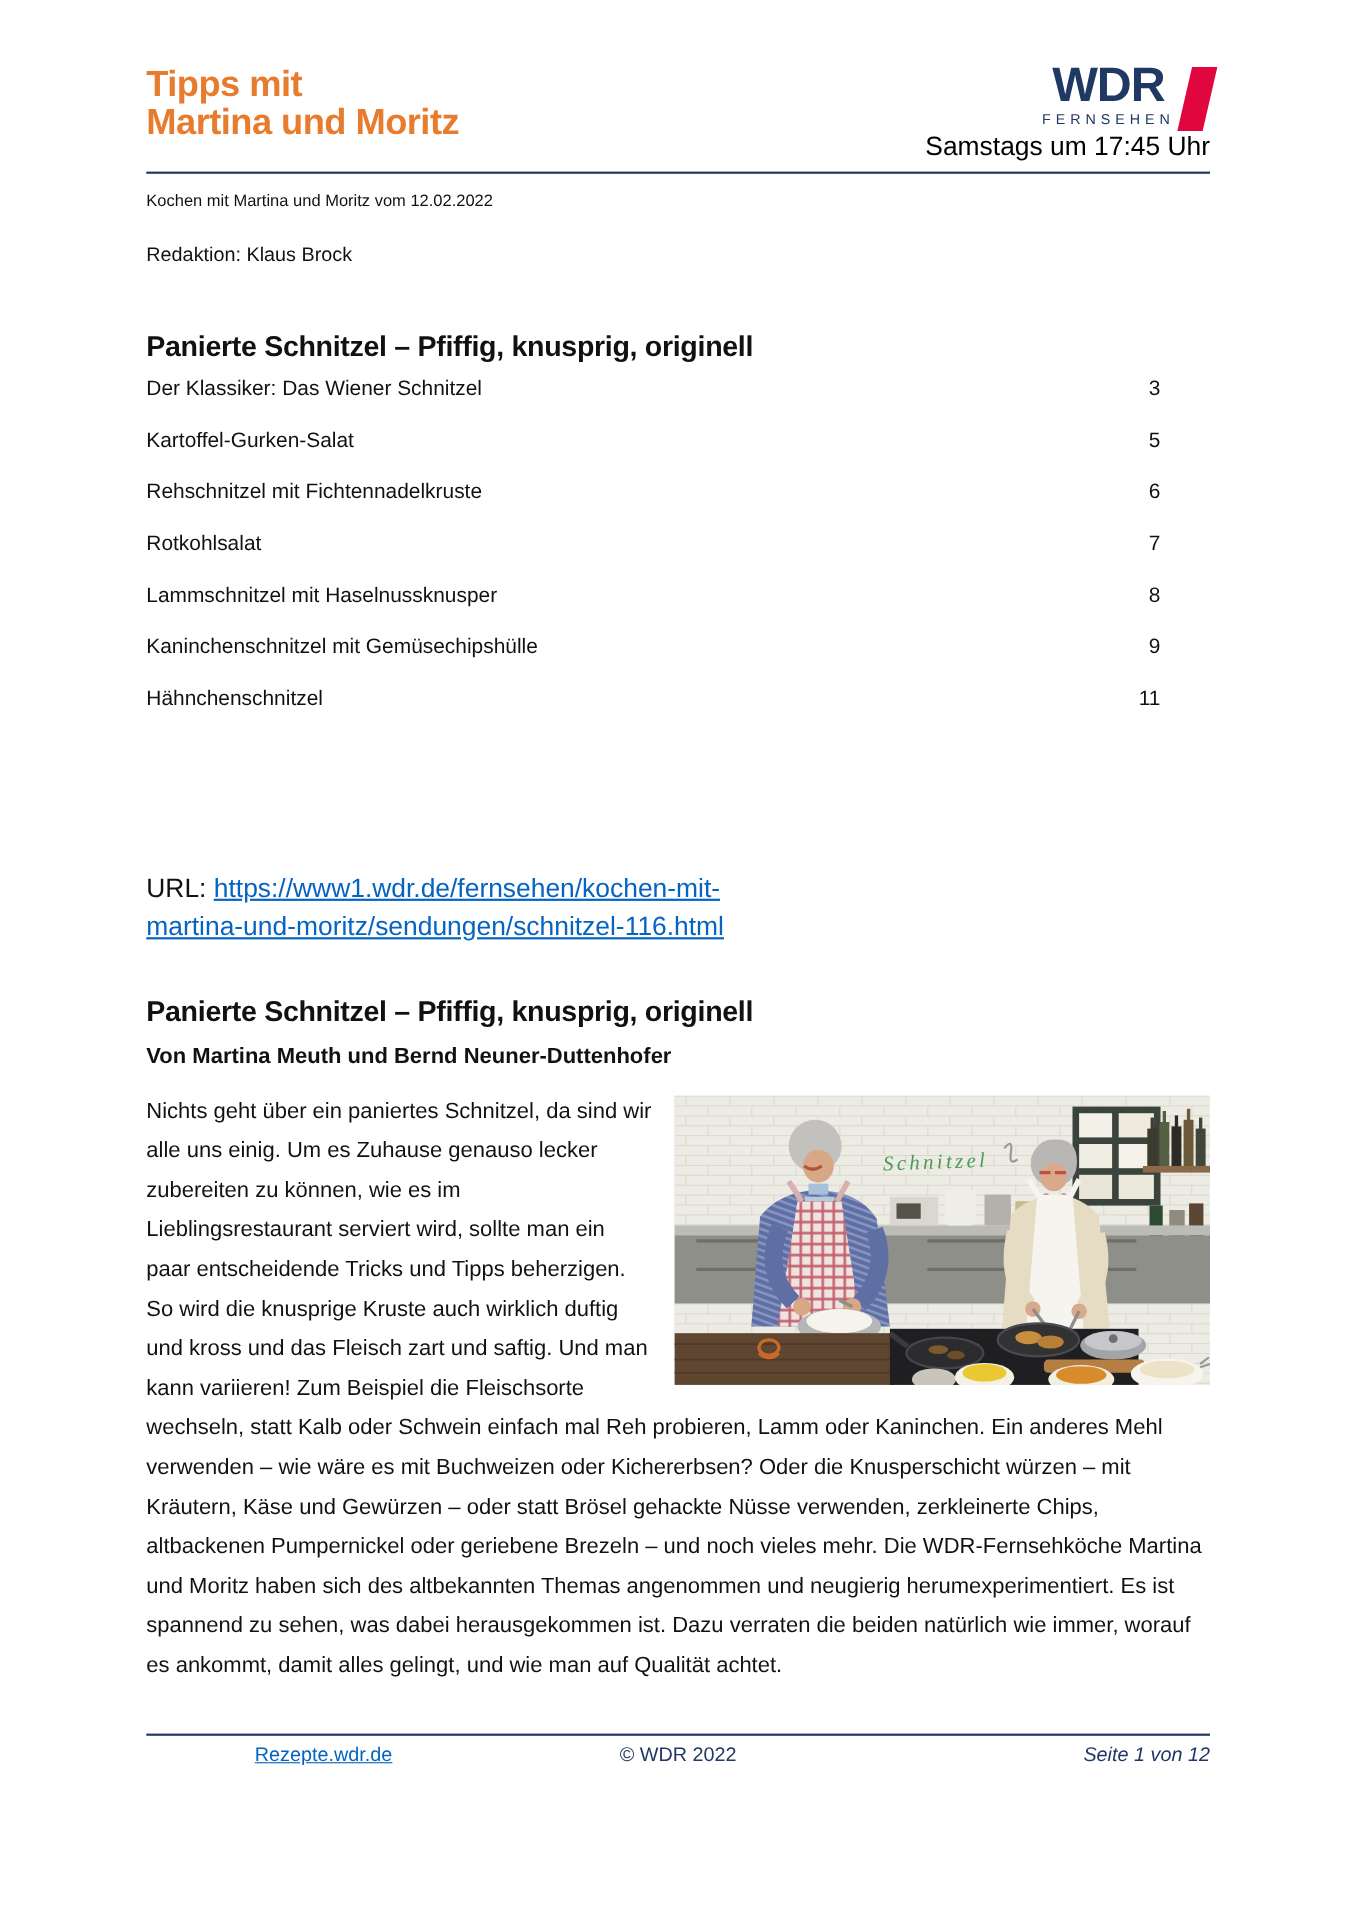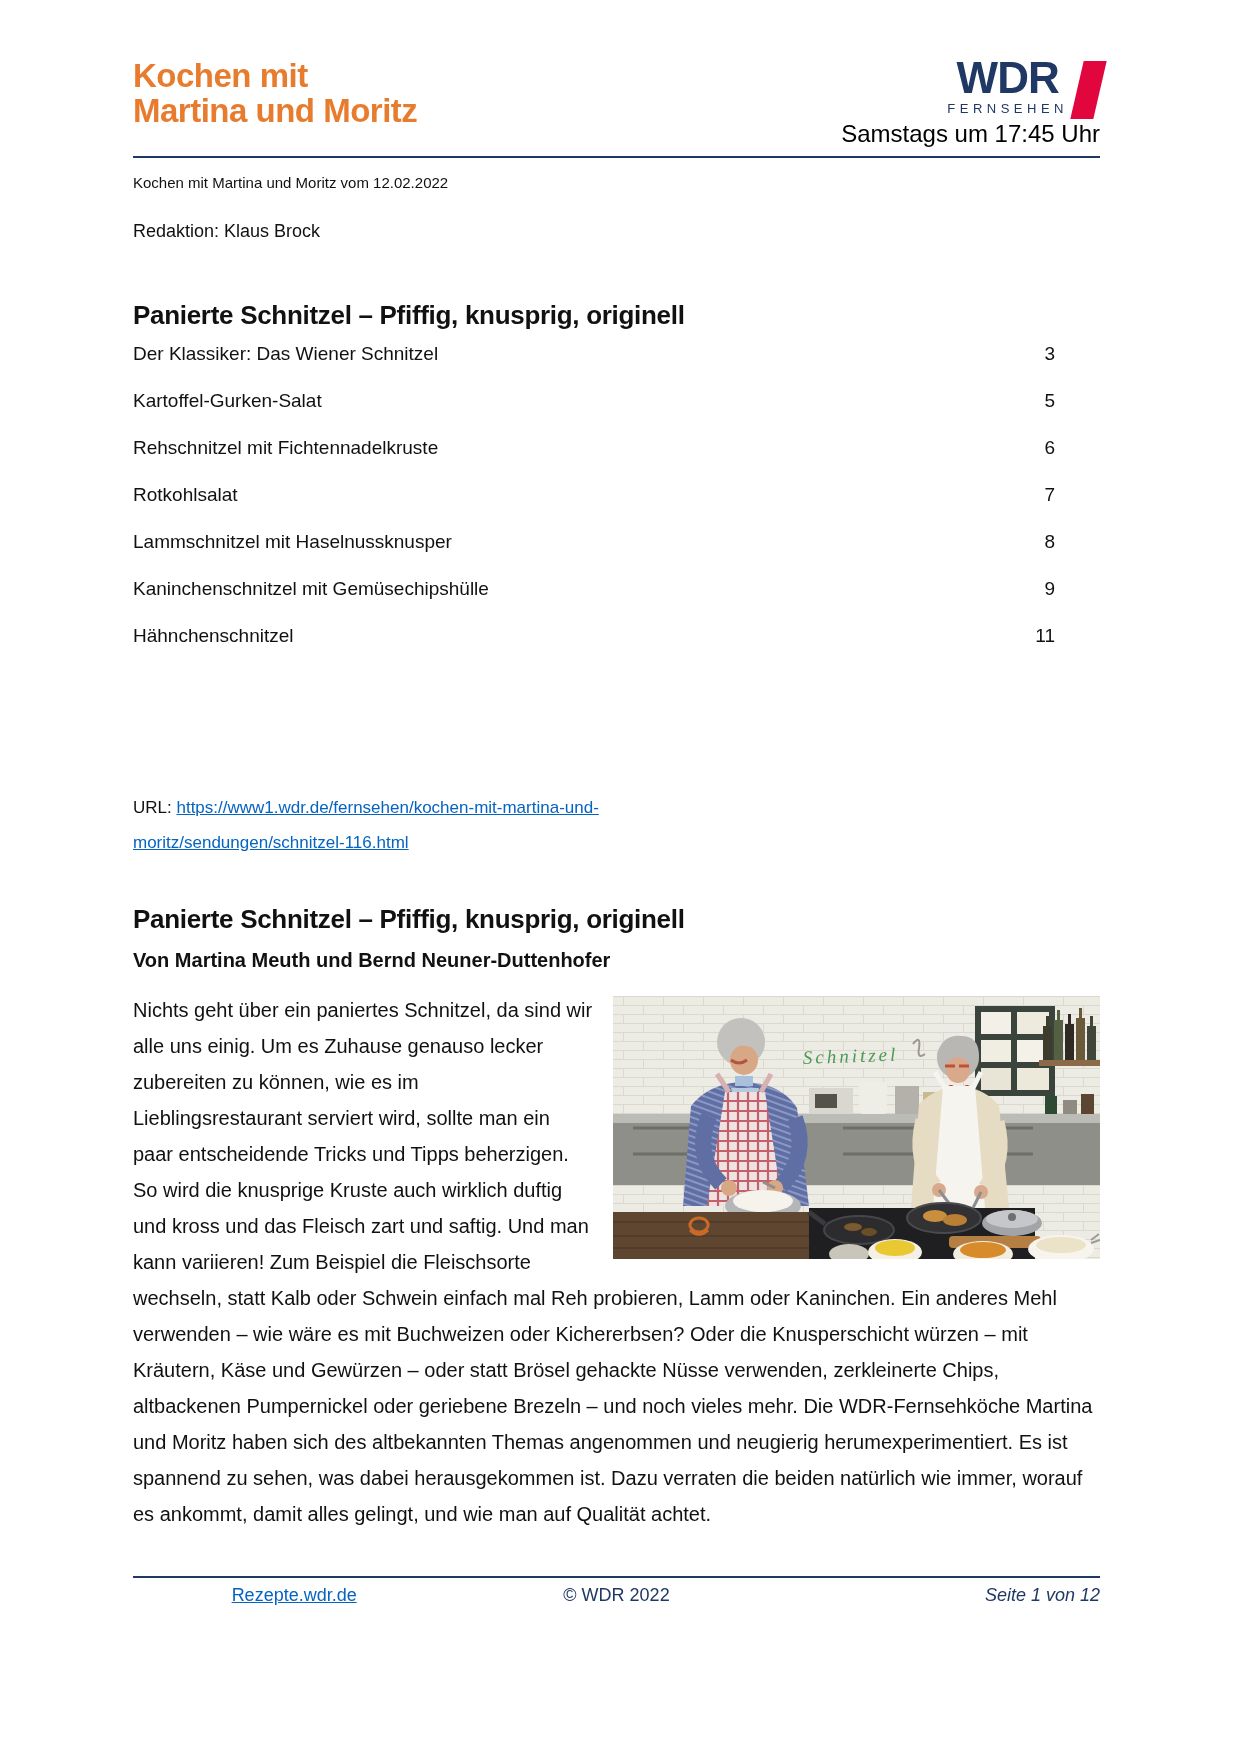--- a/index.html
+++ b/index.html
@@ -34,21 +34,21 @@
   .meta-line1 { margin-top:16px; font-size:15px; }
   .meta-line2 { margin-top:30px; font-size:18px; }
 
   
   .toc-title { margin-top:58px; font-size:26px; font-weight:bold; letter-spacing:-0.3px; }
   .toc { margin-top:12px; }
   .toc-row { display:flex; justify-content:space-between; align-items:baseline; height:47px; font-size:19px; }
   .toc-page { padding-right:45px; }
 
   
-  .url-block { margin-top:118px; font-size:17px; line-height:35px; width:600px; word-wrap:break-word; }
+  .url-block { margin-top:118px; font-size:24px; line-height:35px; width:600px; word-wrap:break-word; }
   a.doc-link { color:#0563c1; text-decoration:underline; cursor:pointer; }
 
   
   .article-title { margin-top:44px; font-size:26px; font-weight:bold; letter-spacing:-0.3px; }
   .article-byline { margin-top:14px; font-size:20px; font-weight:bold; }
   .article-body { margin-top:20px; font-size:20px; line-height:36px; }
   .article-photo {
     float:right; width:487px; height:263px; margin:4px 0 12px 20px;
     background:#e9e7e1; overflow:hidden;
   }
@@ -65,21 +65,21 @@
   .footer .f-right { flex:1; text-align:right;font-style:italic; }
 </style>
 </head>
 <body>
 
 <div class="page">
   <div class="content">
 
     <div class="header">
       <div class="show-logo">
-        <div>Kochen mit</div>
+        <div>Tipps mit</div>
         <div>Martina und Moritz</div>
       </div>
       <div class="wdr-block">
         <div class="wdr-row">
           <div class="wdr-col">
             <div class="wdr-word">WDR</div>
             <div class="wdr-fernsehen">FERNSEHEN</div>
           </div>
           <div class="wdr-slash"></div>
         </div>

